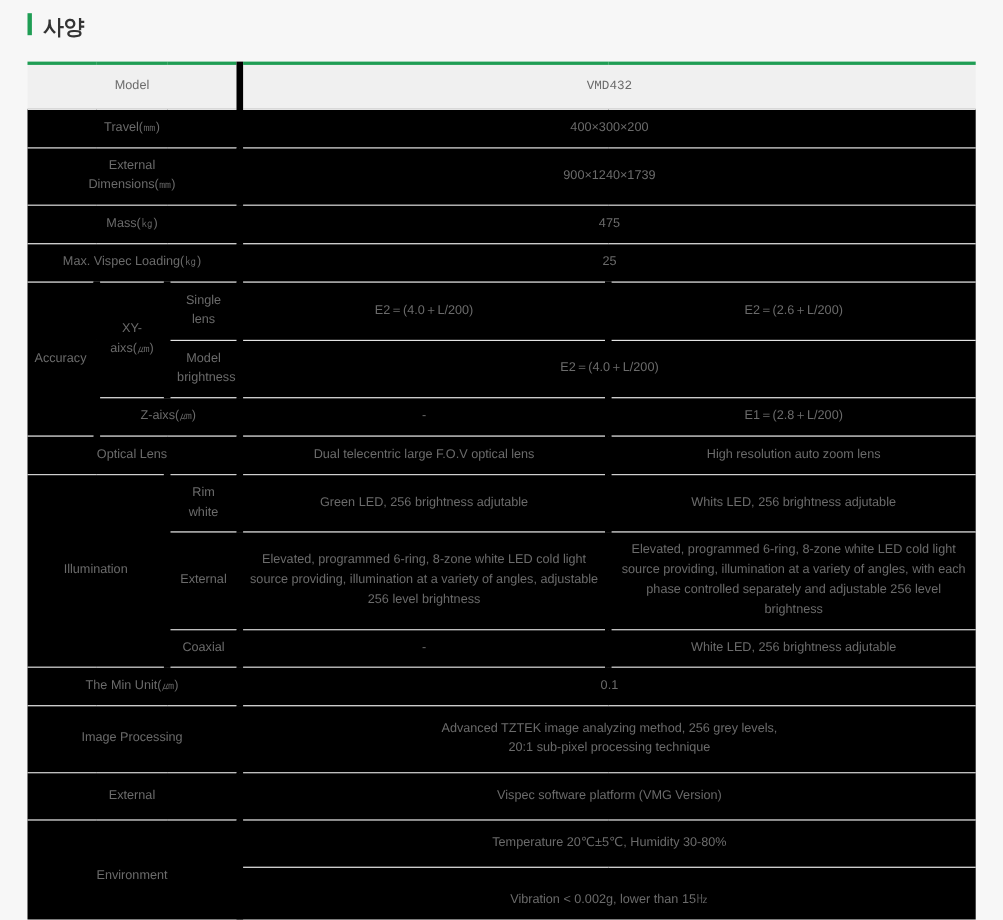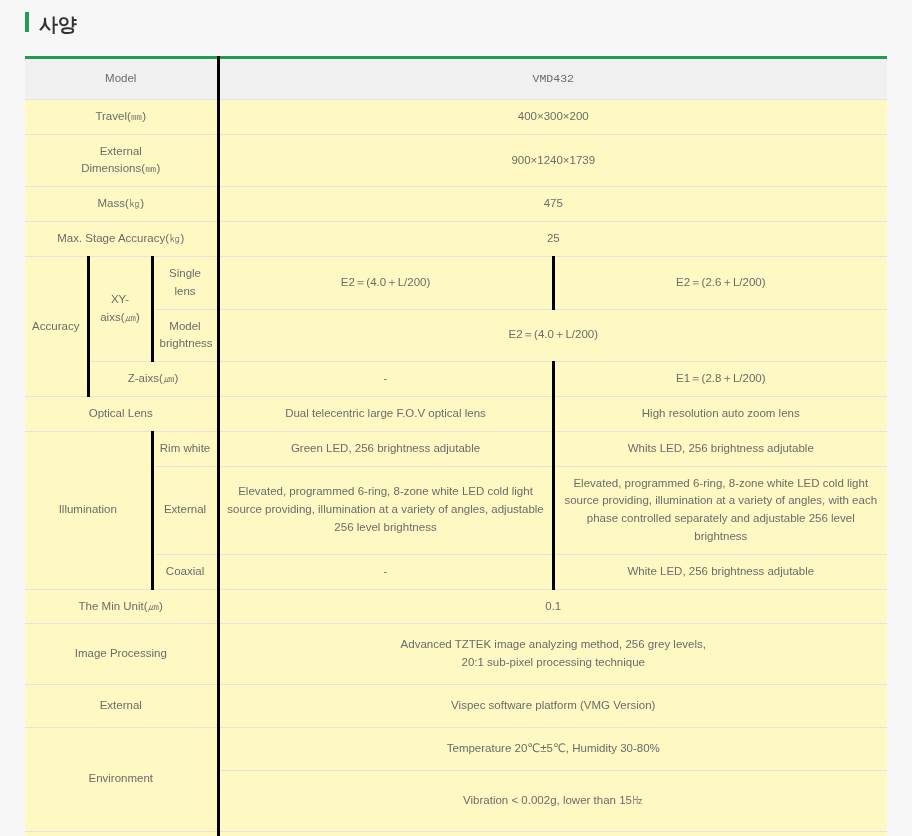--- a/index.html
+++ b/index.html
@@ -57,25 +57,25 @@
     border: 1px solid #e3e3e3;
     border-left: none;
     border-right: none;
     padding: 8px 6px;
     text-align: center;
     vertical-align: middle;
     font-size: 11.5px;
     font-weight: normal;
     color: #6b6b6b;
     line-height: 1.55;
-    background: #fef9c3;
+    background: #000000;
   }
   
   table.spec td.vsep-r, table.spec th.vsep-r {
-    border-right: 3px solid #000000;
+    border-right: 6px solid #000000;
   }
 
   
   table.spec tr.hdr td {
     background: #f0f0f0;
     padding: 11px 6px;
   }
   td.hdr-model {
     color: #1f9d54;
     font-weight: bold;
@@ -149,21 +149,21 @@
           </td>
           <td class="val" colspan="2">900×1240×1739</td>
         </tr>
 
         <tr>
           <td class="lbl vsep-r" colspan="3">Mass(㎏)</td>
           <td class="val" colspan="2">475</td>
         </tr>
 
         <tr>
-          <td class="lbl vsep-r" colspan="3">Max. Stage Accuracy(㎏)</td>
+          <td class="lbl vsep-r" colspan="3">Max. Vispec Loading(㎏)</td>
           <td class="val" colspan="2">25</td>
         </tr>
 
         <tr>
           <td class="lbl vsep-r" rowspan="3">Accuracy</td>
           <td class="sublbl vsep-r" rowspan="2">XY-aixs(㎛)</td>
           <td class="sublbl vsep-r">Single lens</td>
           <td class="val vsep-r">E2＝(4.0＋L/200)</td>
           <td class="val">E2＝(2.6＋L/200)</td>
         </tr>

